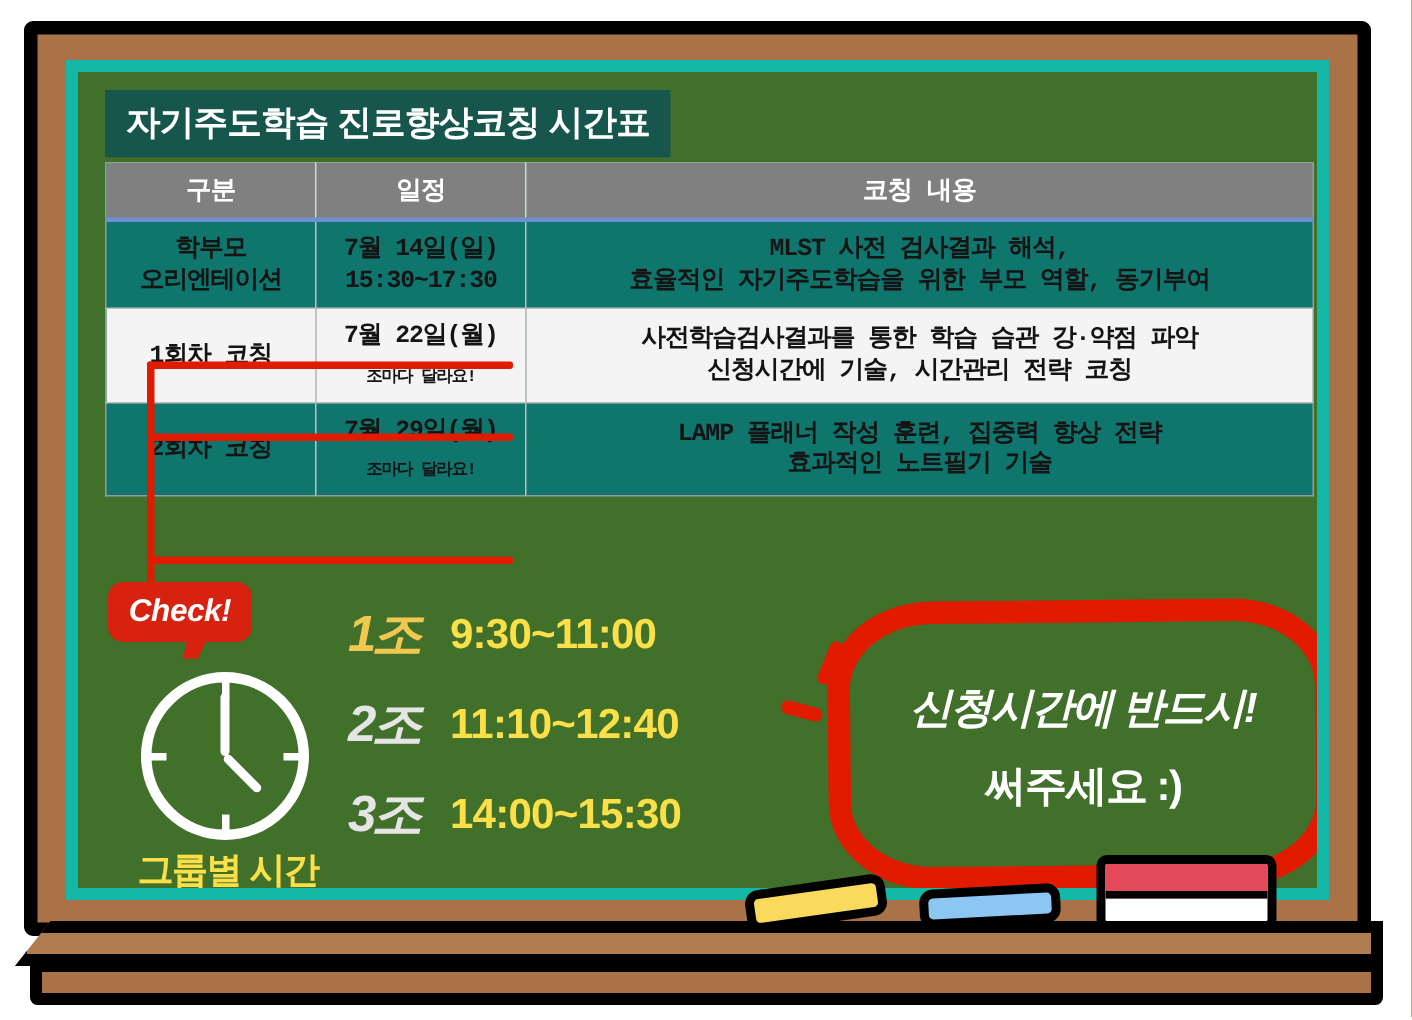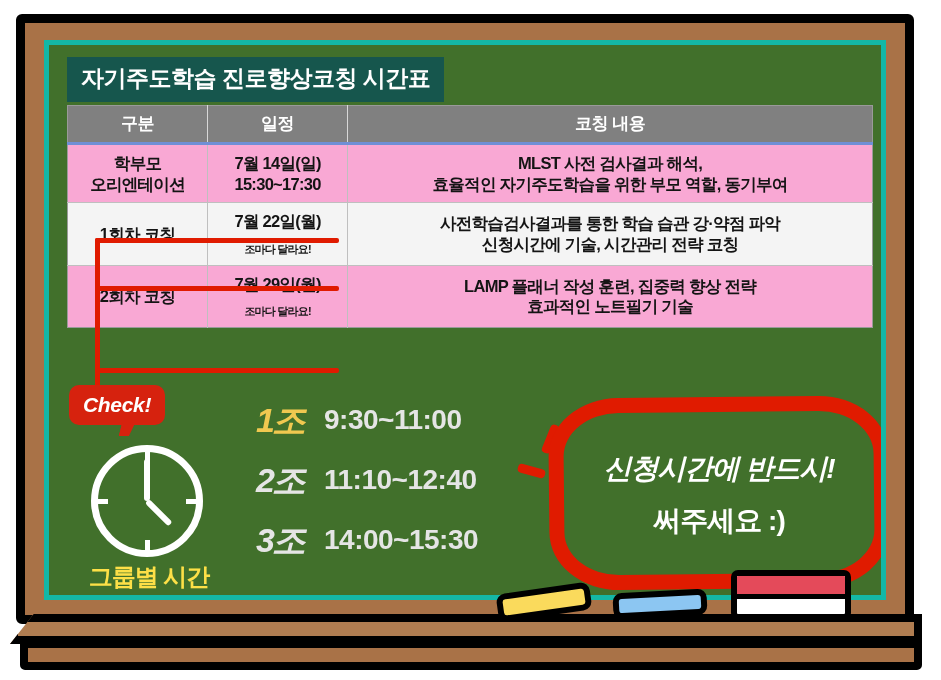--- a/index.html
+++ b/index.html
@@ -9,21 +9,21 @@
   }
   #stage{position:relative;width:941px;height:680px;}
 
   
   .frame-outer{
     position:absolute;left:16px;top:14px;width:898px;height:610px;
     background:#a97247;border:9px solid #000;border-radius:6px;box-sizing:border-box;
   }
   .frame-inner{
     position:absolute;left:44px;top:40px;width:842px;height:560px;
-    background:#41702b;border:5px solid #14b8a6;box-sizing:border-box;
+    background:#41702b;border:8px solid #14b8a6;box-sizing:border-box;
   }
   .board{
     position:absolute;inset:0;background:#41702b;overflow:hidden;
   }
 
   
   .ledge-top{
     position:absolute;left:10px;top:614px;width:912px;height:30px;
     background:#b07d51;border:8px solid #000;box-sizing:border-box;
     clip-path:polygon(2.6% 0,100% 0,100% 100%,0 100%);
@@ -38,21 +38,21 @@
     position:absolute;left:18px;top:12px;
     background:#16564d;color:#fff;
     font-size:23px;font-weight:bold;letter-spacing:-0.5px;
     padding:6px 14px 8px 14px;white-space:nowrap;
   }
 
   
   .tbl-wrap{position:absolute;left:18px;top:60px;width:806px;}
   table.sched{
     width:100%;border-collapse:collapse;table-layout:fixed;
-    background:#f9a8d4;border:1px solid #9a9a9a;
+    background:#0f766e;border:1px solid #9a9a9a;font-family:Liberation Mono, monospace;
   }
   table.sched col.c1{width:17.4%;}
   table.sched col.c2{width:17.4%;}
   table.sched col.c3{width:65.2%;}
   table.sched th{
     background:#808080;color:#fff;font-size:17px;font-weight:bold;
     padding:6px 2px 7px 2px;border-right:1px solid #d8d8d8;
     border-bottom:3px solid #6f8fd6;text-align:center;letter-spacing:-0.5px;
   }
   table.sched th:last-child{border-right:none;}
@@ -99,29 +99,29 @@
   .hand{position:absolute;background:#fff;border-radius:3px;transform-origin:bottom center;}
   .hand-min{width:6px;height:42px;left:50%;margin-left:-3px;bottom:50%;}
   .hand-hr{width:6px;height:33px;left:50%;margin-left:-3px;bottom:50%;transform:rotate(135deg);}
 
   .clock-label{
     position:absolute;left:20px;top:516px;width:160px;text-align:center;
     color:#fde047;font-size:24px;font-weight:bold;letter-spacing:-1px;
   }
 
   
-  .groups{position:absolute;left:180px;top:345px;width:300px;margin-left:27px;}
+  .groups{position:absolute;left:180px;top:345px;width:300px;}
   .grow{display:flex;align-items:center;height:60px;}
   .gtag{
     width:64px;flex:0 0 64px;text-align:left;
     font-size:34px;font-weight:bold;font-style:italic;letter-spacing:-3px;
     line-height:1;
   }
   .gtime{
-    color:#e5e5e5;font-size:28px;font-weight:bold;letter-spacing:-0.5px;
+    color:#fde047;font-size:28px;font-weight:bold;letter-spacing:-0.5px;
     padding-left:4px;
   }
 
   
   .circle-note{
     position:absolute;left:500px;top:352px;width:340px;height:192px;
     border:15px solid #e01b00;border-radius:70px/58px;
     box-sizing:border-box;
     transform:rotate(-0.6deg);
   }

